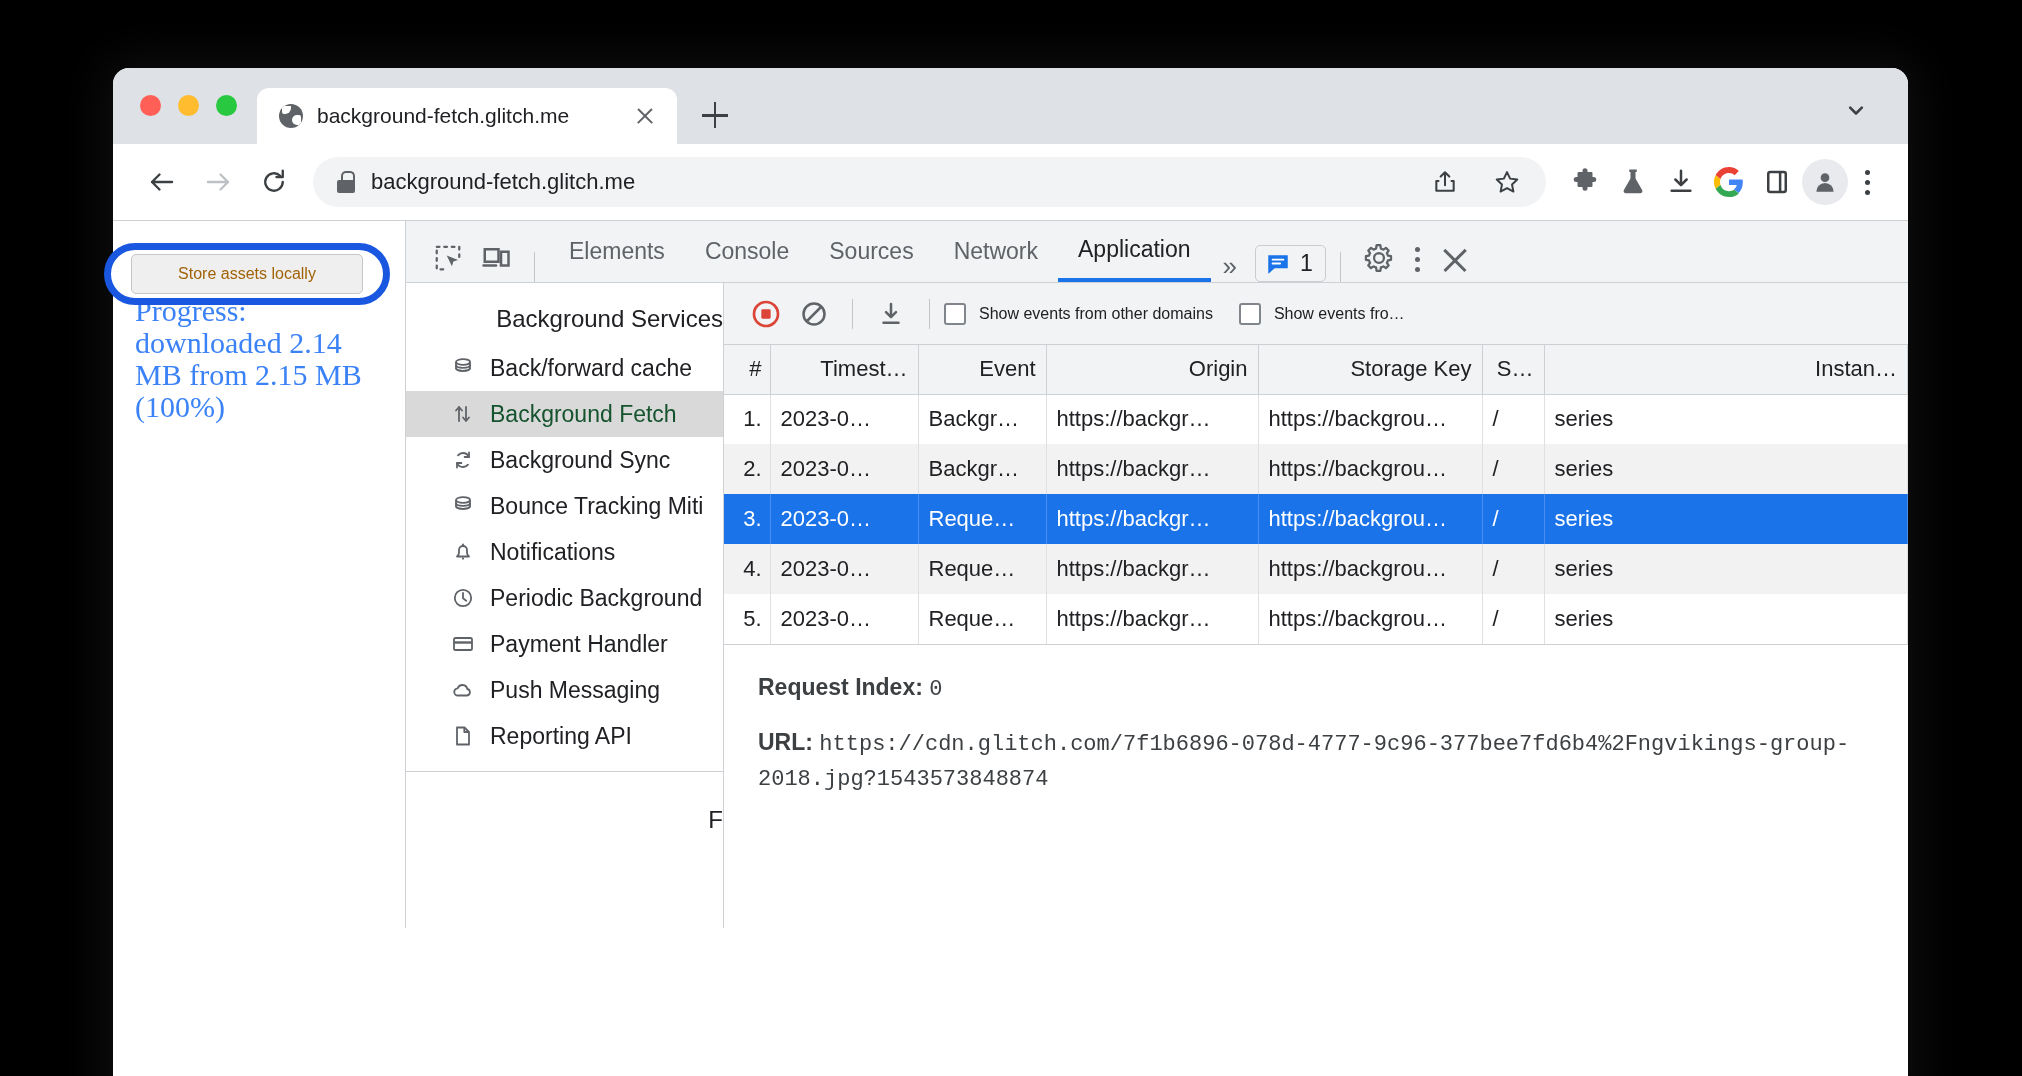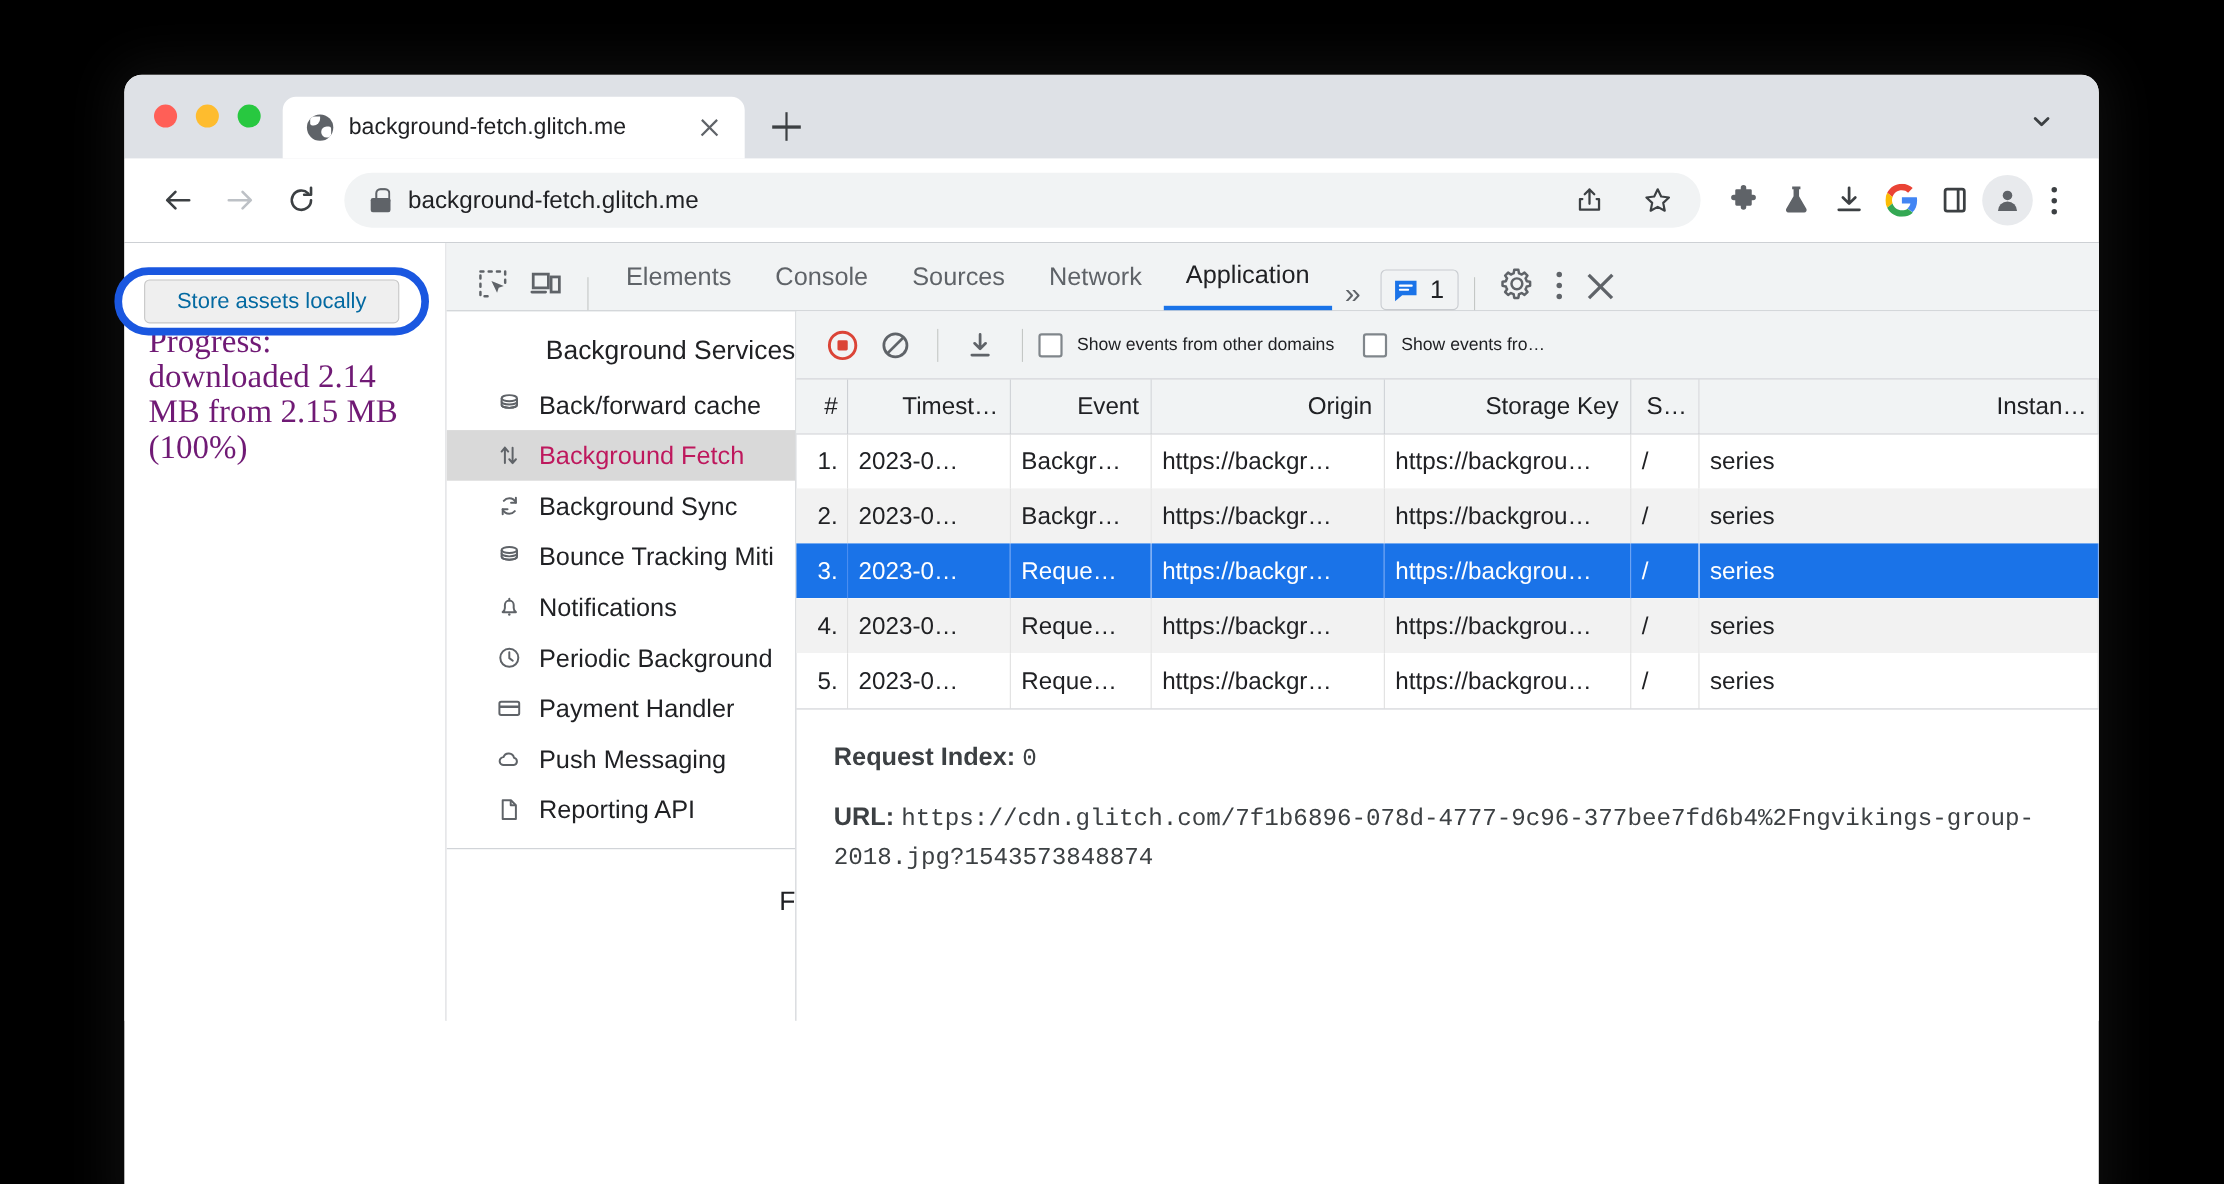--- a/index.html
+++ b/index.html
@@ -141,43 +141,43 @@
   #page {
     width: 293px;
     background: #fff;
     border-right: 1px solid #cdd0d4;
     padding: 28px 20px 0 22px;
     font-family: "Liberation Serif", serif;
     overflow: hidden;
   }
   #page .store-btn-row { height: 50px; }
   #progress-text {
-    font-size: 30px; line-height: 1.07; color: #701a75;
+    font-size: 30px; line-height: 1.07; color: #3b82f6;
     margin-top: -4px;
   }
 
   
   #highlight-ring {
     position: absolute;
     left: 104px; top: 243px;
     width: 286px; height: 62px;
     border: 7px solid #1a57e0;
     border-radius: 34px;
     background: #fff;
     display: flex; align-items: center; justify-content: center;
     z-index: 40;
   }
   #store-assets-btn {
     width: 232px; height: 40px;
     background: #efefef;
     border: 1px solid #c6c6c6;
     border-radius: 5px;
-    color: #0369a1;
+    color: #a16207;
     font-family: "Liberation Sans", sans-serif;
-    font-size: 20px;
+    font-size: 16px;
     cursor: pointer;
   }
 
   
   #devtools { flex: 1; display: flex; flex-direction: column; background: #fff; min-width: 0; }
   #dt-tabbar {
     height: 62px;
     background: #f1f3f4;
     border-bottom: 1px solid #cdd0d4;
     display: flex; align-items: flex-end;
@@ -220,21 +220,21 @@
   }
   .tree-section { border-bottom: 1px solid #cdd0d4; padding: 16px 0 12px 0; }
   .tree-header { font-size: 24px; color: #202124; padding: 6px 0 12px 12px; text-align: right; }
   .tree-item {
     height: 46px;
     display: flex; align-items: center; gap: 14px;
     padding-left: 44px;
     font-size: 23px; color: #202124;
     white-space: nowrap; cursor: pointer;
   }
-  .tree-item.selected { background: #d9d9d9; color: #be185d; }
+  .tree-item.selected { background: #d9d9d9; color: #14532d; }
   .tree-item .ico { width: 26px; height: 26px; flex: 0 0 26px; display: flex; align-items: center; justify-content: center; }
   .tree-section-partial { padding-top: 28px; padding-left: 12px; overflow: hidden; height: 56px; }
   .tree-section-partial .tree-header { padding-left: 0; }
 
   
   #dt-main { flex: 1; display: flex; flex-direction: column; min-width: 0; }
   #panel-toolbar {
     height: 62px;
     background: #f1f3f4;
     border-bottom: 1px solid #cdd0d4;

